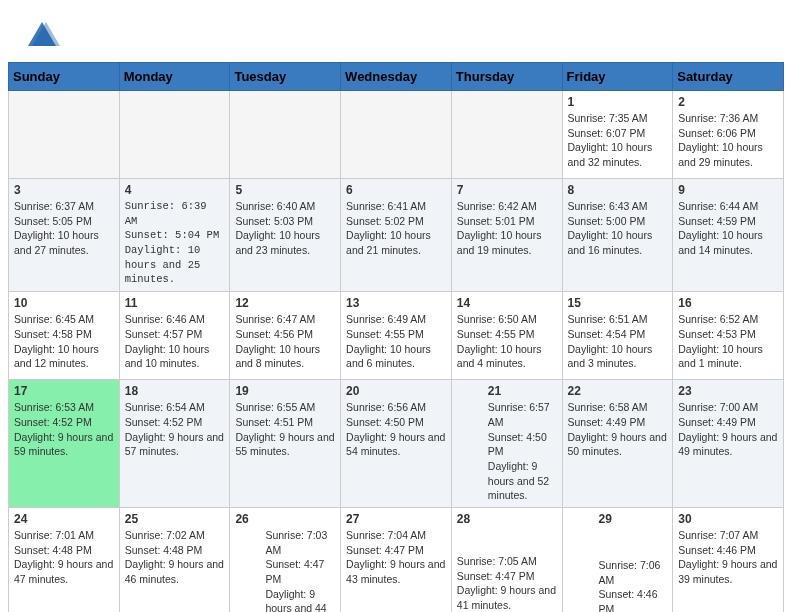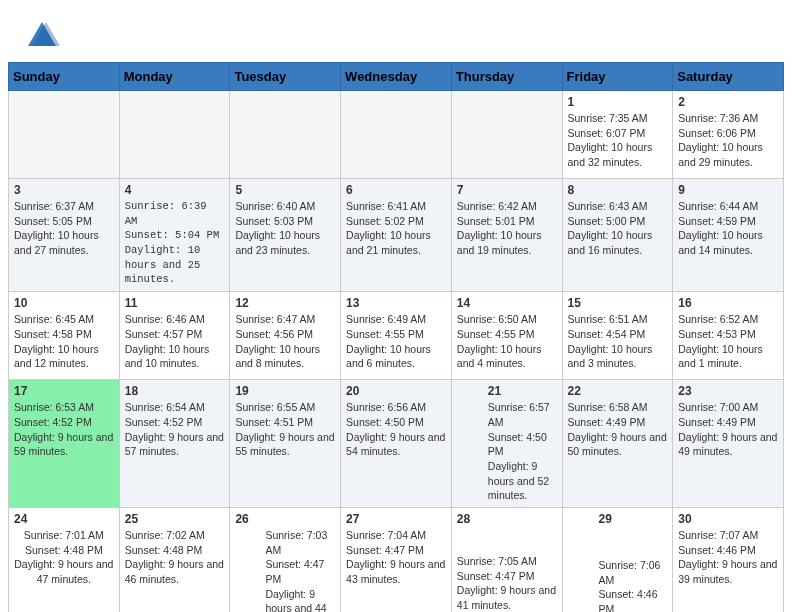--- a/index.html
+++ b/index.html
@@ -278,21 +278,21 @@
           <td style="background: rgb(240, 244, 248);">
             <div class="day-number">23</div>
             <div class="day-info" style="white-space: pre-line;">Sunrise: 7:00 AM
 Sunset: 4:49 PM
 Daylight: 9 hours and 49 minutes.</div>
           </td>
         </tr>
         <tr>
           <td style="background: rgb(255, 255, 255);">
             <div class="day-number">24</div>
-            <div class="day-info" style="white-space: pre-line; text-align: center;">Sunrise: 7:01 AM
+            <div class="day-info" style="white-space: pre-line;">Sunrise: 7:01 AM
 Sunset: 4:48 PM
 Daylight: 9 hours and 47 minutes.</div>
           </td>
           <td style="background: rgb(255, 255, 255); margin-left: 8px;">
             <div class="day-number">25</div>
             <div class="day-info" style="white-space: pre-line;">Sunrise: 7:02 AM
 Sunset: 4:48 PM
 Daylight: 9 hours and 46 minutes.</div>
           </td>
           <td style="background: rgb(255, 255, 255);">

